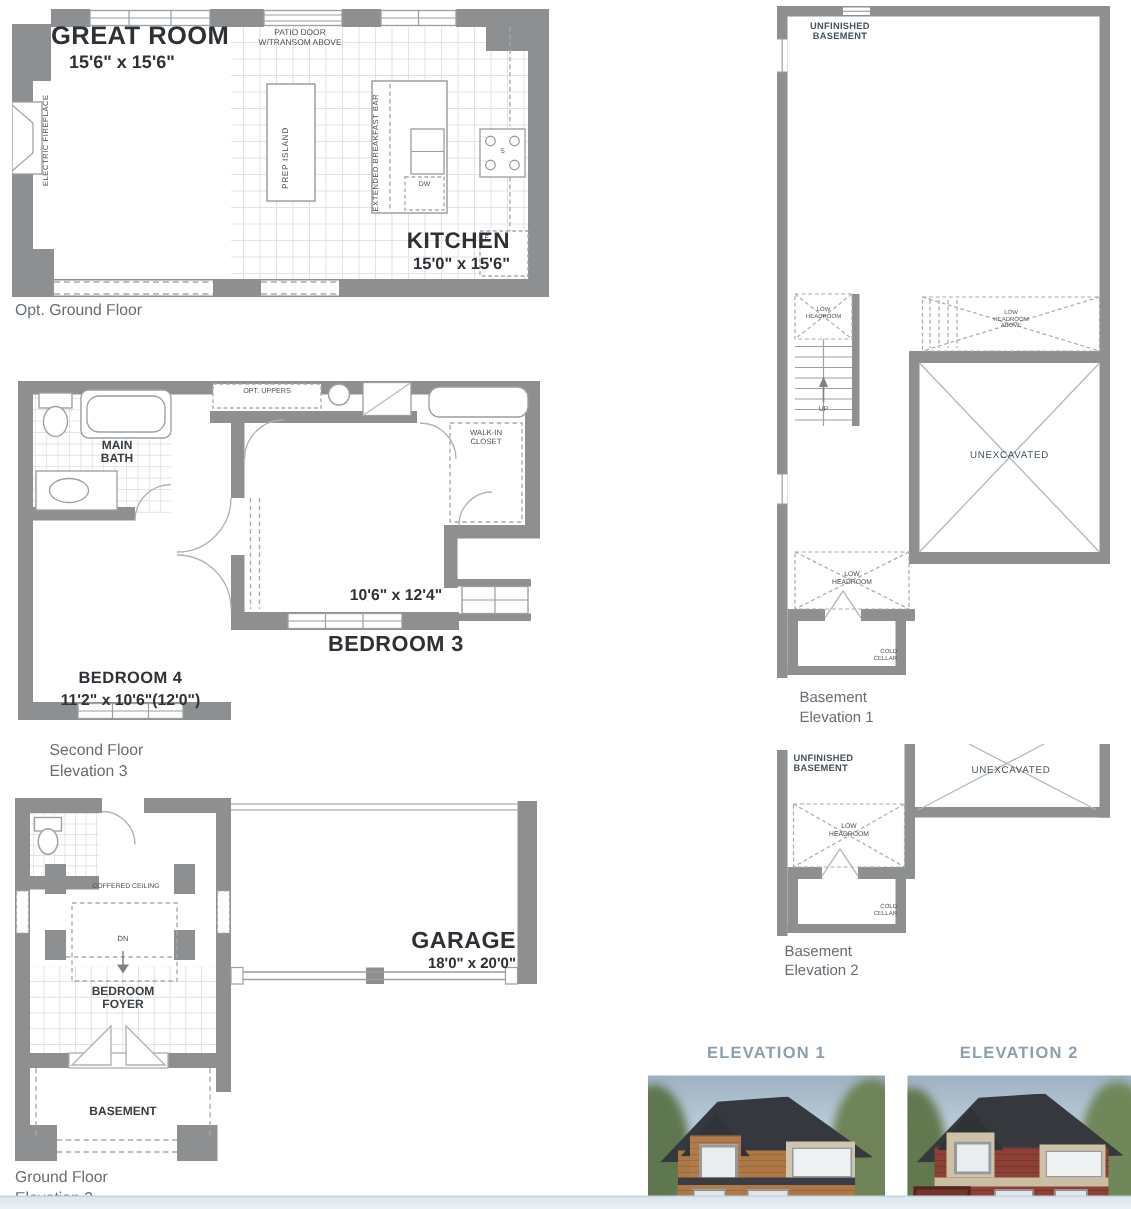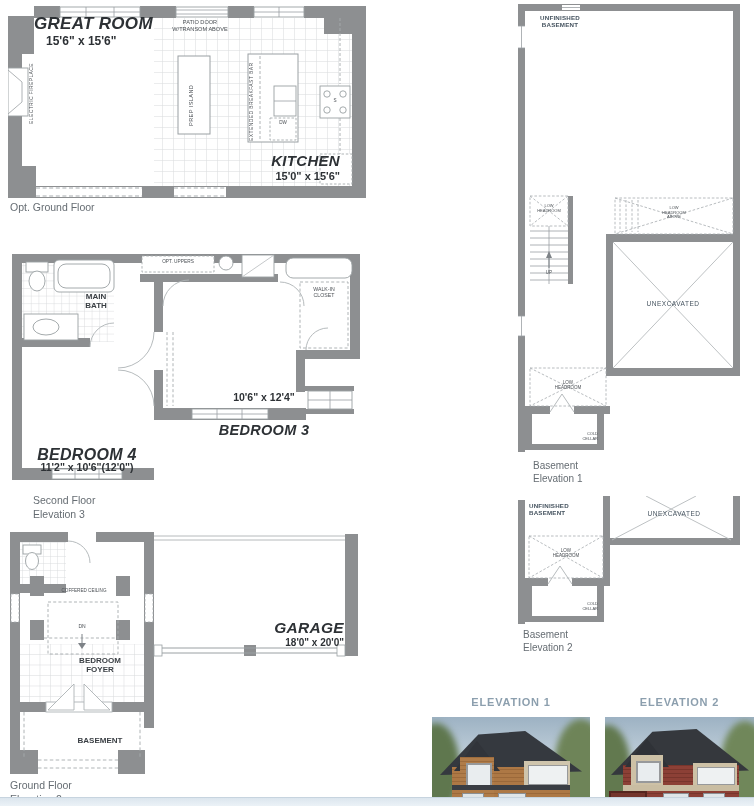--- a/index.html
+++ b/index.html
@@ -1,23 +1,23 @@
 <!DOCTYPE html>
 <html><head>
 <meta charset="utf-8">
 <style>
   html,body{margin:0;padding:0;background:#ffffff;}
   body{width:754px;height:806px;position:relative;font-family:"Liberation Sans",sans-serif;overflow:hidden;}
   .plan{position:absolute;}
   .lbl{position:absolute;color:#3e4347;line-height:1.18;white-space:pre-line;font-family:"Liberation Sans",sans-serif;}
-  .b{font-weight:bold;padding-left:18px;}
+  .b{font-weight:bold;}
   .ctr{text-align:center;}
   .rt{text-align:right;}
   .vert{writing-mode:vertical-rl;transform:rotate(180deg);letter-spacing:.4px;}
-  .roomname{font-weight:bold;color:#2d3135;letter-spacing:.3px;font-style:italic;}
+  .roomname{font-weight:bold;color:#2d3135;letter-spacing:.3px;}
   .dims{font-weight:bold;color:#2d3135;}
   .tiny{color:#4a4f54;}
   .cap{position:absolute;color:#666d73;font-size:10.5px;line-height:1.3;white-space:pre-line;}
   .slate{color:#45535f;font-weight:bold;letter-spacing:.2px;}
   .elevtitle{position:absolute;font-weight:bold;font-size:11px;letter-spacing:.8px;color:#8c9fae;text-align:center;}
   .photo{position:absolute;overflow:hidden;background:linear-gradient(180deg,#9db2c3,#d6e1e9 72%);}
   .photo div{position:absolute;}
   .strip{position:absolute;left:0;top:797px;width:754px;height:9px;background:linear-gradient(180deg,#dce6ee,#edf3f8);border-top:1px solid #c7d4df;z-index:20;}
 </style>
 </head>
@@ -161,21 +161,21 @@
       <path d="M298,100 A22,22 0 0 1 320,78"></path>
     </g>
   </svg>
   <div class="lbl ctr b" style="left:40px;top:42px;width:60px;font-size:8px;color:#3a3f44;">MAIN
 BATH</div>
   <div class="lbl tiny ctr" style="left:138px;top:9px;width:64px;font-size:4.8px;">OPT. UPPERS</div>
   <div class="lbl tiny ctr" style="left:294px;top:36px;width:44px;font-size:5.2px;">WALK-IN
 CLOSET</div>
   <div class="lbl roomname ctr" style="left:196px;top:124px;width:120px;font-size:14.5px;margin-top:48px;">BEDROOM 3</div>
   <div class="lbl dims ctr" style="left:196px;top:141px;width:120px;font-size:10.5px;">10'6" x 12'4"</div>
-  <div class="lbl roomname ctr" style="left:14px;top:196px;width:130px;font-size:16px;">BEDROOM 4</div>
+  <div class="lbl roomname ctr" style="left:14px;top:196px;width:130px;font-size:11px;">BEDROOM 4</div>
   <div class="lbl dims ctr" style="left:8px;top:211px;width:142px;font-size:10.5px;">11'2" x 10'6"(12'0")</div>
 </div>
 <div class="cap" style="left:33px;top:494px;">Second Floor
 Elevation 3</div>
 
 <div class="plan" style="left:8px;top:528px;width:352px;height:252px;">
   <svg width="352" height="252" viewBox="0 0 352 252">
     <defs>
       <pattern id="tC7" width="7" height="7" patternUnits="userSpaceOnUse">
         <path d="M7 0H0V7" fill="none" stroke="#d8dadc" stroke-width="0.9"></path>

